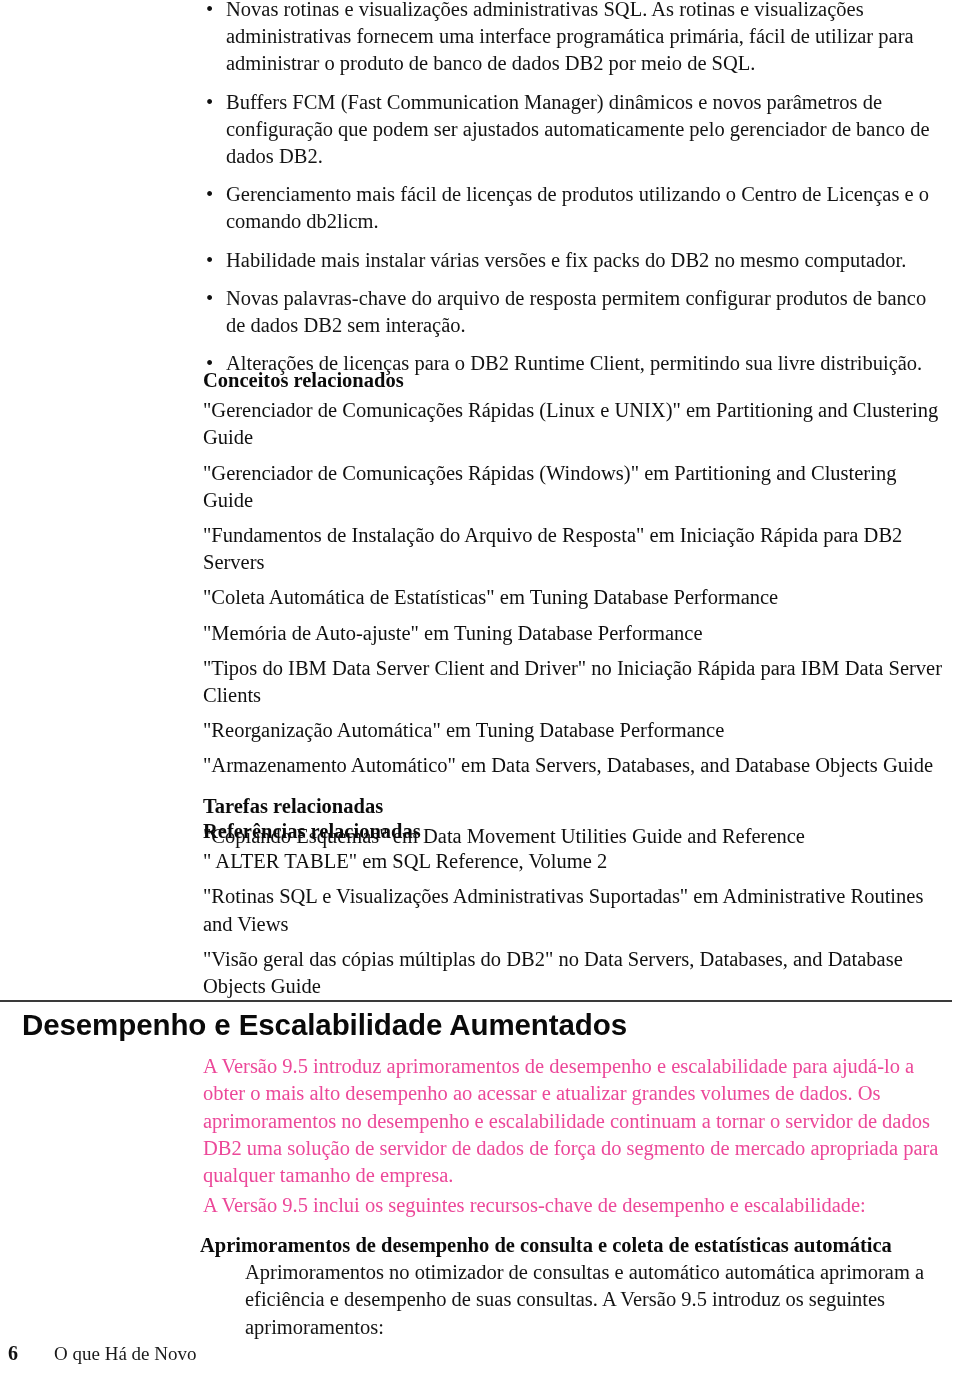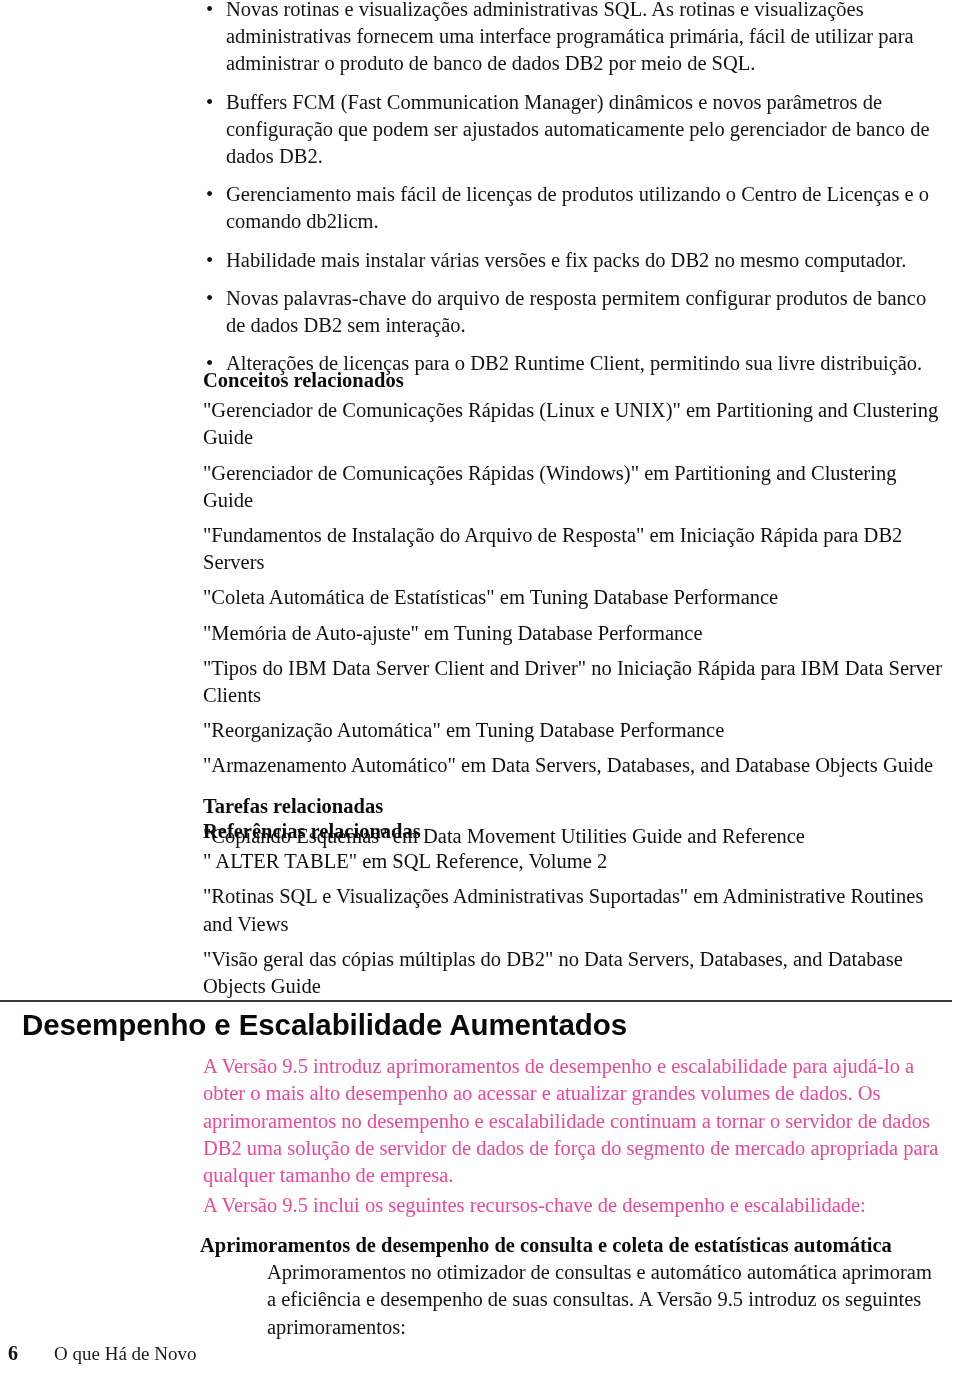--- a/index.html
+++ b/index.html
@@ -107,21 +107,21 @@
     left: 200px;
     width: 745px;
   }
   .def-term {
     font-weight: bold;
     font-size: 20.5px;
     line-height: 27.2px;
     color: #0b0b0b;
   }
   .def-body {
-    margin-left: 67px;
+    margin-left: 45px;
     font-size: 20.5px;
     line-height: 27.2px;
     color: #141414;
   }
 
   
   .footer {
     position: absolute;
     left: 0;
     bottom: 18px;

